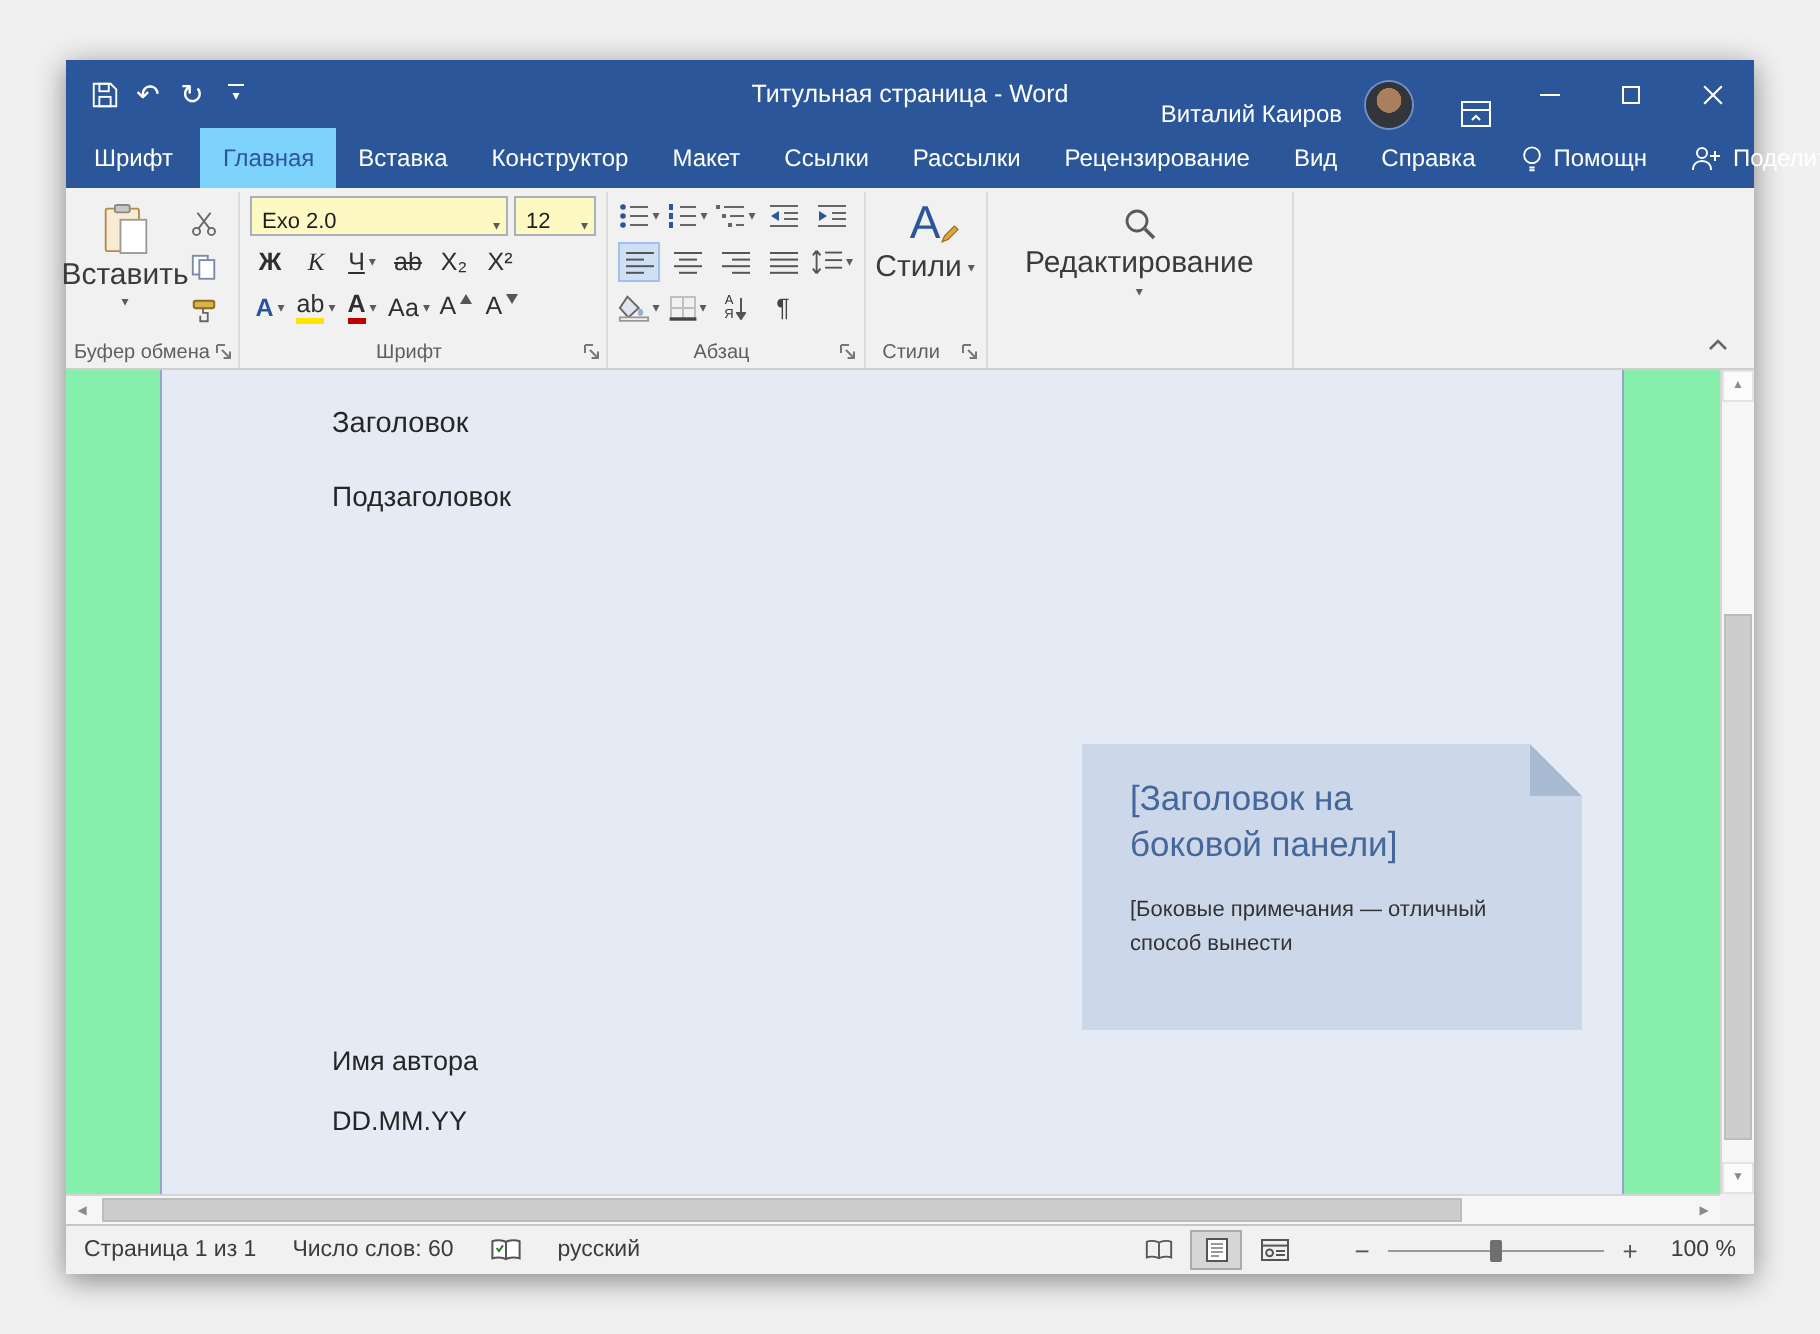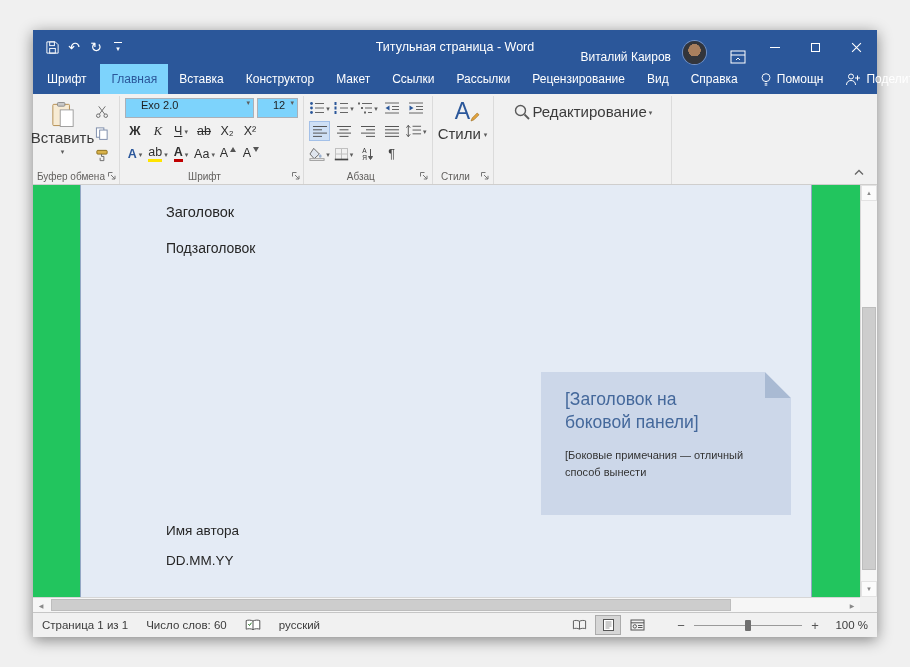--- a/index.html
+++ b/index.html
@@ -36,21 +36,21 @@
   .group{position:relative;border-right:1px solid #dbdbdb;padding:2px 5px 16px 5px}
   .glabel{position:absolute;bottom:2px;left:2px;right:16px;text-align:center;font-size:10px;color:#615f5d;white-space:nowrap}
   .dlauncher{position:absolute;right:2px;bottom:3px;width:11px;height:11px;display:flex;align-items:center;justify-content:center}
   .dd{font-size:7px;color:#5c5c5c;line-height:1}
   .blabel{font-size:15px;color:#3b3b3b;line-height:1.2}
   .clip-wrap{display:flex;gap:5px}
   .paste-btn{width:45px;display:flex;flex-direction:column;align-items:center;gap:1px;padding-top:3px}
   .small-col{display:flex;flex-direction:column;gap:4px;padding-top:4px}
   .sbtn{width:24px;height:18px;display:flex;align-items:center;justify-content:center}
   .fg-row{display:flex;align-items:center;gap:3px;margin-bottom:3px}
-  .combo{height:20px;background:#7dd3fc;border:1px solid #aab0b8;display:flex;align-items:flex-start;font-size:11px;color:#1e1e1e;padding:0 3px 0 15px;gap:4px}
+  .combo{height:20px;background:#fef9c3;border:1px solid #aab0b8;display:flex;align-items:flex-end;font-size:11px;color:#1e1e1e;padding:0 3px 0 5px;gap:4px}
   .combo-font{width:129px}
   .combo-size{width:41px}
   .cval{flex:1;white-space:nowrap;overflow:hidden}
   .fbtn{min-width:20px;height:20px;display:flex;align-items:center;justify-content:center;font-size:12.5px;color:#2f2f2f;gap:2px}
   .ltr{line-height:1}
   .b-bold .ltr{font-weight:bold}
   .b-italic .ltr{font-style:italic;font-family:"Liberation Serif",serif}
   .b-underline .ltr{text-decoration:underline}
   .b-strike .ltr{text-decoration:line-through}
   .fx-a{color:#2b579a;font-weight:bold;line-height:1}
@@ -58,25 +58,25 @@
   .fc-a{border-bottom:3px solid #c00000;line-height:1;font-weight:bold}
   .size-btn{align-items:flex-start;padding-top:3px}
   .pbtn{min-width:21px;height:20px;display:flex;align-items:center;justify-content:center;gap:1px}
   .pbtn.sel{background:#cfe0f5;box-shadow:inset 0 0 0 1px #a3c0e8}
   .sort-ico{display:flex;flex-direction:column;align-items:center;font-size:6.5px;line-height:1.1;color:#333}
   .pilcrow{font-size:12.5px;color:#444;line-height:1}
   .styles-btn{width:50px;display:flex;flex-direction:column;align-items:center;padding-top:1px;gap:1px}
   .styles-A{font-size:23px;line-height:25px;color:#2b579a;position:relative}
   .styles-A svg{position:absolute;right:-10px;bottom:2px}
   .styles-label-row{display:flex;align-items:center;gap:3px}
-  .editing-btn{display:flex;flex-direction:row;align-items:center;gap:2px;padding:5px 14px 0 14px;font-size:11px;color:#333}
+  .editing-btn{display:flex;flex-direction:column;align-items:center;gap:2px;padding:5px 14px 0 14px;font-size:11px;color:#333}
   .ribbon-collapse{position:absolute;right:8px;bottom:5px;width:20px;height:14px;display:flex;align-items:center;justify-content:center}
 
   
-  .docarea{flex:1;position:relative;background:#22c55e;overflow:hidden}
+  .docarea{flex:1;position:relative;background:#86efac;overflow:hidden}
   .page{position:absolute;left:47px;top:0;width:732px;bottom:15px;background:#e4ebf5;border-left:1px solid #93a7c4;border-right:1px solid #93a7c4}
   .doc-heading{position:absolute;left:85px;top:19px;font-size:14.5px;color:#262626}
   .doc-subheading{position:absolute;left:85px;top:55px;font-size:14px;color:#262626}
   .doc-author{position:absolute;left:85px;top:338px;font-size:13.5px;color:#262626}
   .doc-date{position:absolute;left:85px;top:368px;font-size:13.5px;color:#262626}
   .side-panel{position:absolute;left:460px;top:187px;width:250px;height:143px;background:#ccd7e9;clip-path:polygon(0 0,calc(100% - 26px) 0,100% 26px,100% 100%,0 100%)}
   .fold{position:absolute;top:0;right:0;width:26px;height:26px;background:#a9bad3;clip-path:polygon(0 0,0 100%,100% 100%)}
   .panel-title{margin:16px 0 0 24px;width:178px;font-size:17.5px;line-height:1.32;color:#44689b}
   .panel-body{margin:13px 0 18px 24px;width:184px;font-size:11px;line-height:1.55;color:#333}
 

